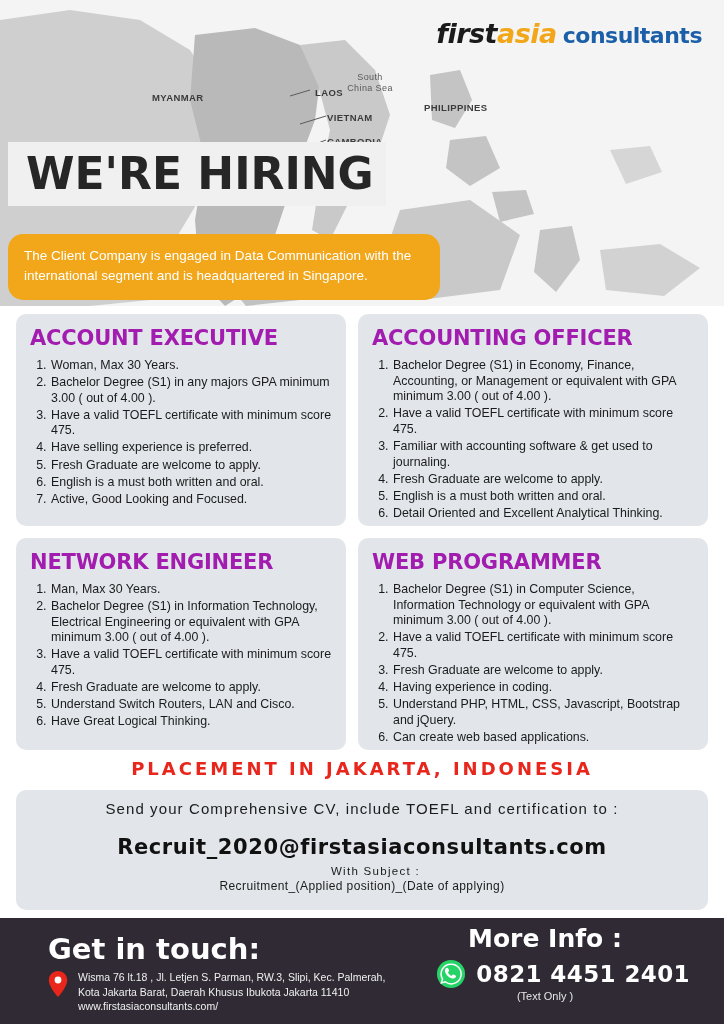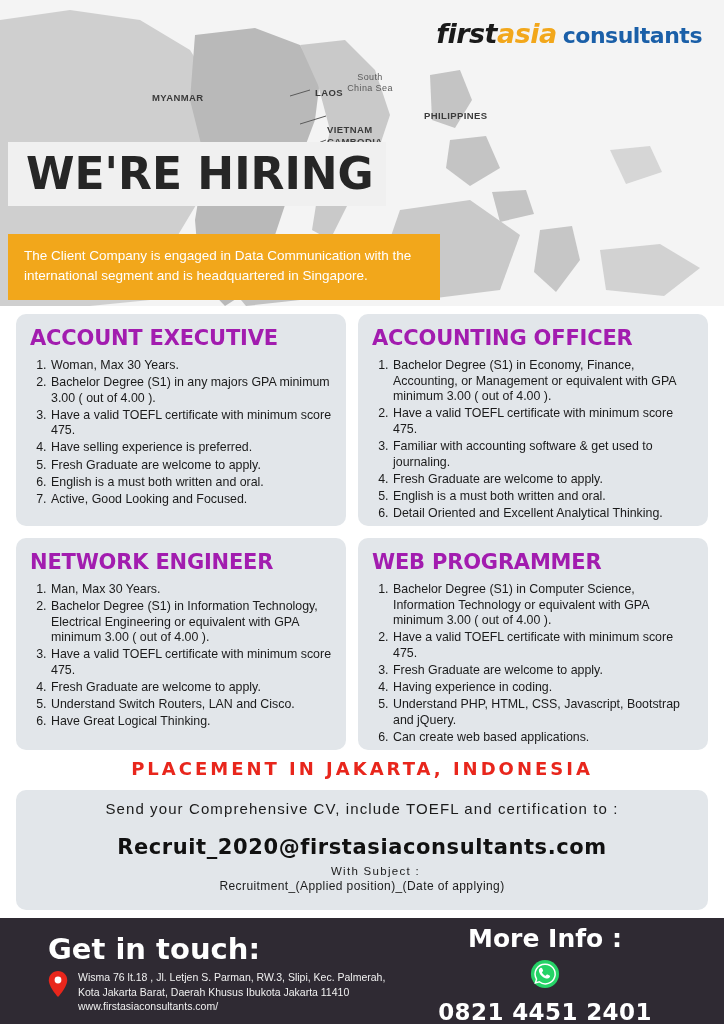--- a/index.html
+++ b/index.html
@@ -101,20 +101,21 @@
     position: absolute;
     left: 8px;
     top: 234px;
     width: 432px;
     padding: 12px 16px 14px 16px;
     box-sizing: border-box;
     background: #f2a71b;
     color: #ffffff;
     font-size: 13.5px;
     line-height: 20px;
+    border-radius: 15px;
   }
 
   
   .cards {
     position: absolute;
     top: 314px;
     left: 0;
     width: 724px;
   }
   .card {
@@ -259,21 +260,20 @@
     font-family: "DejaVu Sans", sans-serif;
     font-size: 25px;
     font-weight: bold;
     color: #ffffff;
   }
   .wa-row {
     display: flex;
     align-items: center;
     justify-content: flex-end;
     gap: 10px;
-    flex-direction: column;
   }
   .wa-icon {
     width: 30px;
     height: 30px;
     flex: 0 0 30px;
   }
   .wa-number {
     font-family: "DejaVu Sans", sans-serif;
     font-size: 23px;
     font-weight: bold;
@@ -320,23 +320,23 @@
       <line x1="326" y1="116" x2="300" y2="124" stroke="#5b5b5b" stroke-width="1"></line>
       <line x1="326" y1="140" x2="300" y2="150" stroke="#5b5b5b" stroke-width="1"></line>
     </svg>
 
     <div class="brand">
       <span class="b-first">first</span><span class="b-asia">asia</span><span class="b-cons">consultants</span>
     </div>
 
     <div class="map-label" style="left:152px; top:92px;">MYANMAR</div>
     <div class="map-label" style="left:315px; top:87px;">LAOS</div>
-    <div class="map-label" style="left:327px; top:112px;margin-top:12px;">VIETNAM</div>
+    <div class="map-label" style="left:327px; top:112px;">VIETNAM</div>
     <div class="map-label" style="left:327px; top:136px;">CAMBODIA</div>
-    <div class="map-label" style="left:424px; top:110px;">PHILIPPINES</div>
+    <div class="map-label" style="left:424px; top:102px;">PHILIPPINES</div>
     <div class="map-label small" style="left:344px; top:72px; width:52px;">South China Sea</div>
 
     <div class="hiring-band">
       <h1>WE'RE HIRING</h1>
     </div>
 
     <div class="intro-band">The Client Company is engaged in Data Communication with the international segment and is headquartered in Singapore.</div>
   </div>
 
   <div class="cards">

